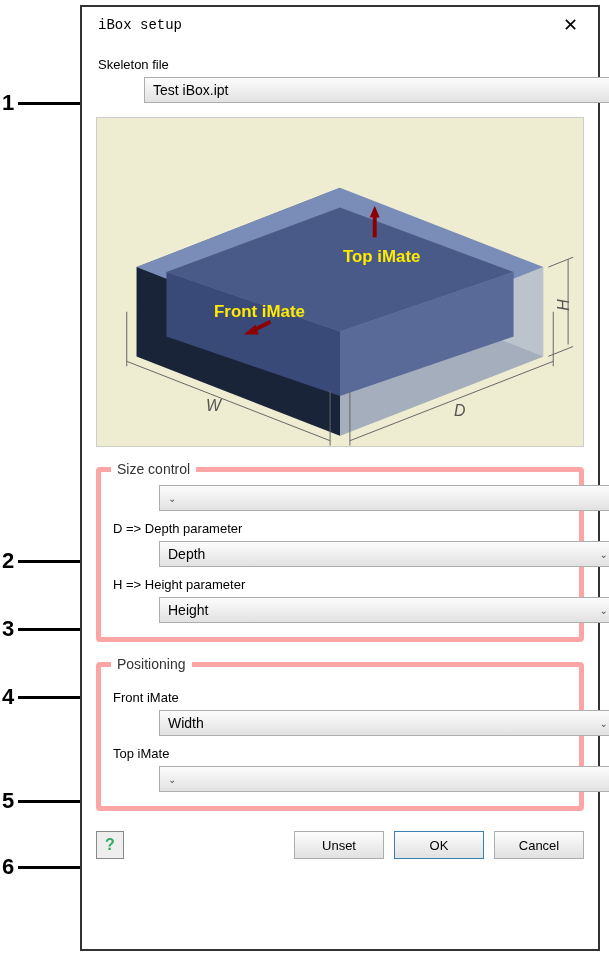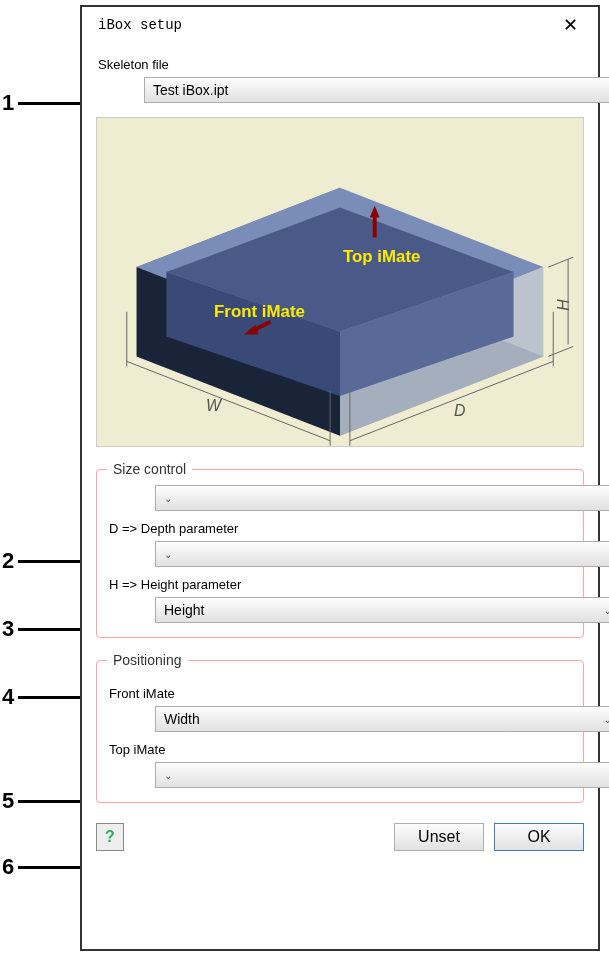--- a/index.html
+++ b/index.html
@@ -16,27 +16,27 @@
     .content { padding: 8px 14px 14px 14px; }
     
     .field-label { font-size: 13px; margin: 10px 0 5px 2px; display: block; }
     
     .dropdown { width: 100%; height: 26px; border: 1px solid #adadad; background: linear-gradient(#fdfdfd, #e1e1e1); display: flex; align-items: center; padding: 0 8px; position: relative; cursor: pointer; margin-left: 48px; }
     .dropdown-text { flex: 1; font-size: 14px; }
     .dropdown-arrow { font-size: 10px; color: #555; }
     
     .preview-area { width: 100%; height: 330px; background: #eeecd1; margin-top: 14px; position: relative; overflow: hidden; border: 1px solid #ccc; }
     
-    fieldset { border: 1px solid #fca5a5; border-radius: 4px; margin-top: 14px; padding: 8px 10px 14px 10px; }
+    fieldset { border: 5px solid #fca5a5; border-radius: 4px; margin-top: 14px; padding: 8px 10px 14px 10px; }
     legend { padding: 0 6px; font-size: 14px; color: #333; }
     
     .button-row { margin-top: 20px; display: flex; align-items: center; gap: 10px; }
     .help-btn { width: 28px; height: 28px; border: 1px solid #888; background: #eee; display: flex; align-items: center; justify-content: center; font-weight: bold; cursor: pointer; color: #3a6; font-size: 16px; }
     .spacer { flex: 1; }
-    .btn { min-width: 90px; height: 28px; border: 1px solid #adadad; background: linear-gradient(#fdfdfd, #e1e1e1); cursor: pointer; font-size: 16px; }
+    .btn { min-width: 90px; height: 28px; border: 1px solid #adadad; background: linear-gradient(#fdfdfd, #e1e1e1); cursor: pointer; font-size: 13px; }
     .btn.default { border: 1px solid #3c7fb1; }
   </style>
 </head>
 <body>
 
 <div class="callout-label" style="left:2px; top:90px;">1</div>
 <div class="callout-line" style="left:18px; top:102px; width:80px;"></div>
 
 <div class="callout-label" style="left:2px; top:548px;">2</div>
 <div class="callout-line" style="left:18px; top:560px; width:92px;"></div>
@@ -126,20 +126,21 @@
 
     <fieldset>
       <legend>Size control</legend>
 
       <div class="dropdown">
         <span class="dropdown-arrow">⌄</span>
       </div>
 
       <label class="field-label">D =&gt; Depth parameter</label>
       <div class="dropdown">
+        <span class="dropdown-text">Depth</span>
         <span class="dropdown-arrow">⌄</span>
       </div>
 
       <label class="field-label">H =&gt; Height parameter</label>
       <div class="dropdown">
         <span class="dropdown-text">Height</span>
         <span class="dropdown-arrow">⌄</span>
       </div>
     </fieldset>
 
@@ -158,16 +159,17 @@
       </div>
     </fieldset>
 
     <div class="button-row">
       <div class="help-btn">
         <span>?</span>
       </div>
       <div class="spacer"></div>
       <button class="btn">Unset</button>
       <button class="btn default">OK</button>
+      <button class="btn">Cancel</button>
     </div>
 
   </div>
 </div>
 
 </body></html>

